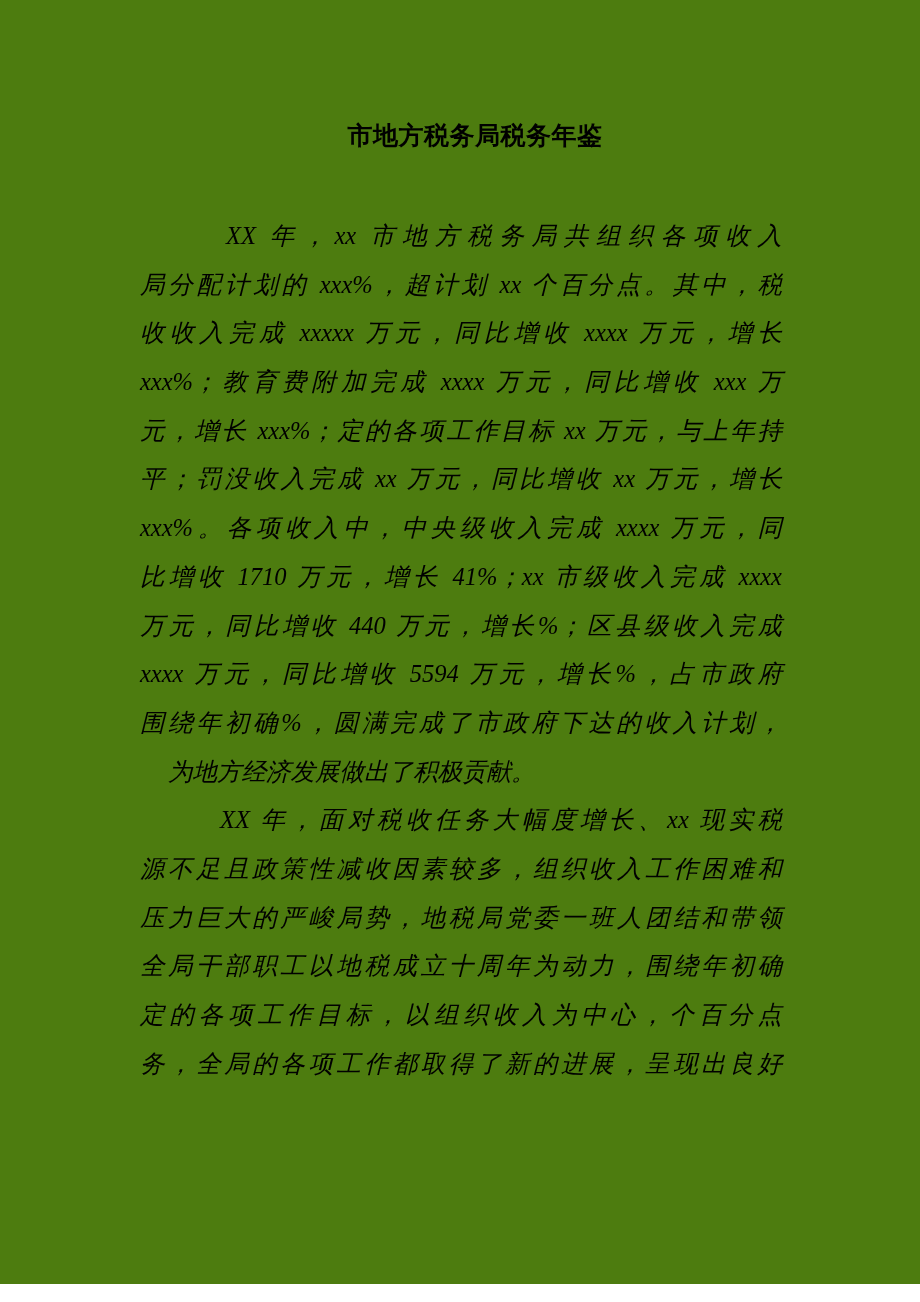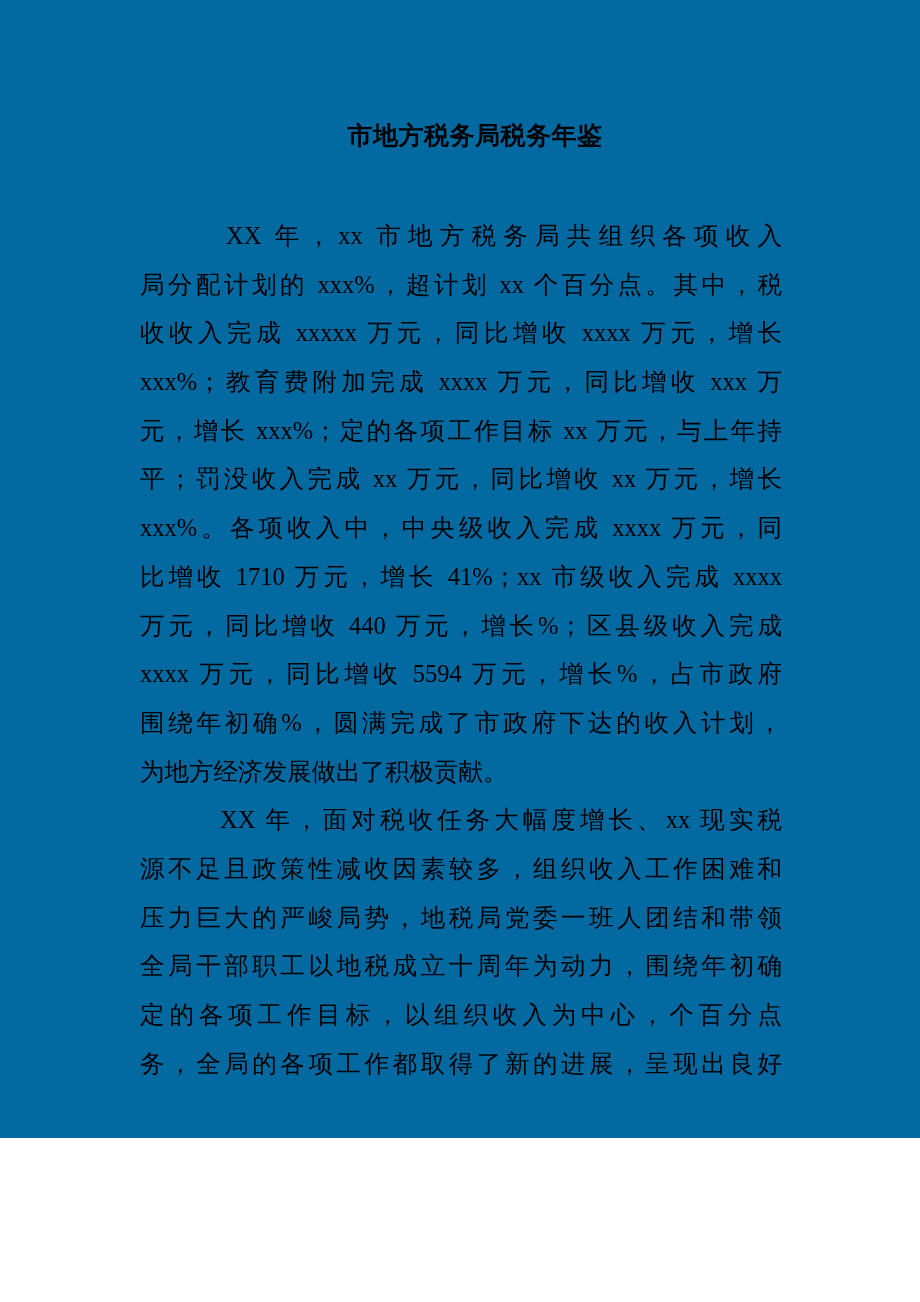--- a/index.html
+++ b/index.html
@@ -13,22 +13,22 @@
       position: relative;
       overflow: hidden;
       color: #000000;
       font-family: "Liberation Serif", "DejaVu Serif", serif;
     }
     .page {
       position: absolute;
       left: 0;
       top: 0;
       width: 920px;
-      height: 1138px;
-      background: #0369a1;
+      height: 1284px;
+      background: #4d7c0f;
     }
     .title {
       position: absolute;
       left: 0;
       top: 118px;
       width: 950px;
       text-align: center;
       font-size: 25px;
       font-weight: bold;
       line-height: 36px;
@@ -42,23 +42,25 @@
       width: 642px;
     }
     .line {
       display: block;
       height: 48.7px;
       line-height: 48.7px;
       font-size: 24.5px;
       white-space: nowrap;
       text-align: justify;
       text-align-last: justify;
+      font-style: italic;
     }
     .line.last {
       text-align-last: left;
+      margin-left: 28px;
     }
     .line.indent {
       padding-left: 86px;
     }
     .line.indent-b {
       padding-left: 80px;
     }
   </style>
 </head>
 <body>

